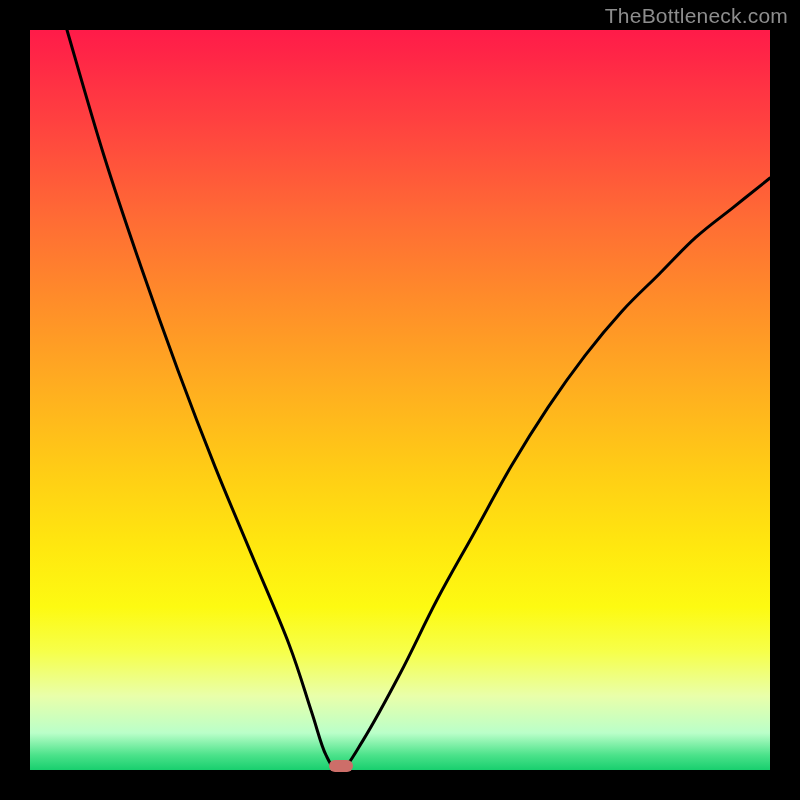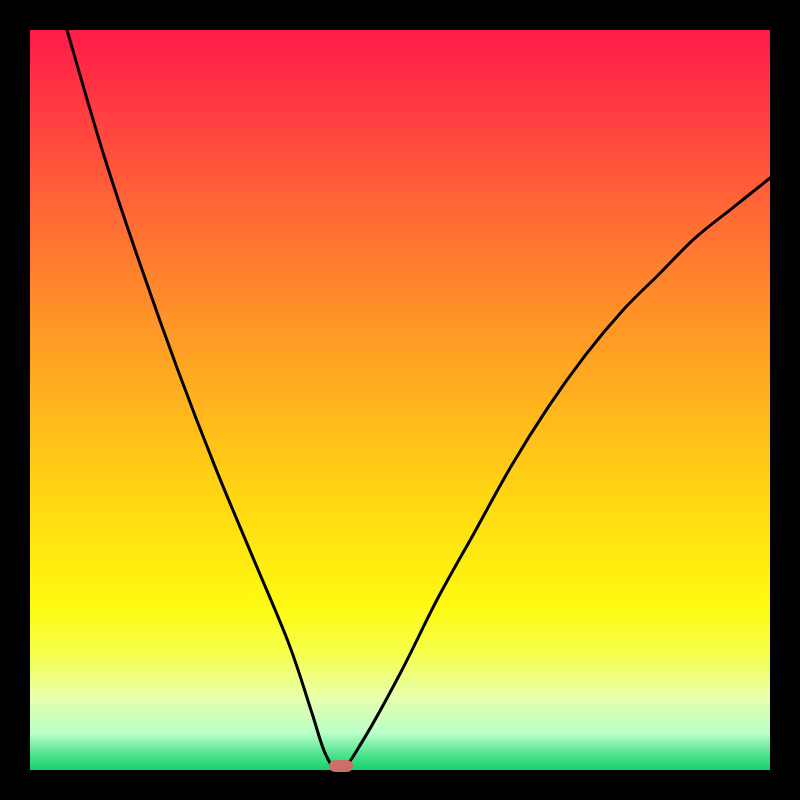--- a/index.html
+++ b/index.html
@@ -67,20 +67,21 @@
     font-weight: 500;
     color: #8d8d8d;
     letter-spacing: 0.2px;
     user-select: none;
   }
 </style>
 </head>
 <body>
 
 <div class="container">
+  <div class="watermark">TheBottleneck.com</div>
 
   <div class="plot-area">
     <svg class="curve" viewBox="0 0 740 740" preserveAspectRatio="none">
       <path id="curve-path" d="M 37 0 C 43.66 22.644000000000013, 60.68 83.17600000000007, 74 125.80000000000007 C 87.32 168.42400000000006, 97.68 198.17199999999997, 111 236.79999999999995 C 124.32 275.42799999999994, 134.68 304.436, 148 340.4 C 161.32 376.364, 171.68 403.3, 185 436.6 C 198.32 469.90000000000003, 208.68 493.43199999999996, 222 525.4 C 235.32 557.3679999999999, 248.344 586.2280000000001, 259 614.2 C 269.656 642.172, 274.53999999999996 660.8199999999999, 281.2 680.8 C 287.86 700.78, 290.67199999999997 714.544, 296 725.2 C 301.32800000000003 735.8560000000001, 304.14 742.664, 310.8 740 C 317.46000000000004 737.336, 322.344 727.716, 333 710.4 C 343.656 693.084, 356.68 669.108, 370 643.8 C 383.32 618.492, 393.68000000000006 595.108, 407.00000000000006 569.8 C 420.32000000000005 544.492, 430.68 527.1759999999999, 444 503.2 C 457.32 479.224, 467.68 459.244, 481 436.6 C 494.32 413.956, 504.68 397.38000000000005, 518 377.40000000000003 C 531.32 357.42, 541.68 342.916, 555 325.59999999999997 C 568.32 308.28399999999993, 578.68 295.852, 592 281.2 C 605.32 266.548, 615.68 257.52, 629 244.2 C 642.32 230.88, 652.68 219.18800000000005, 666 207.20000000000005 C 679.32 195.21200000000005, 689.68 188.25600000000003, 703 177.60000000000002 C 716.32 166.94400000000002, 733.34 153.328, 740 148"></path>
     </svg>
     <div class="minimum-marker" id="min-marker" style="left: 310.8px; top: 736px;"></div>
   </div>
 </div>
 
 </body></html>

